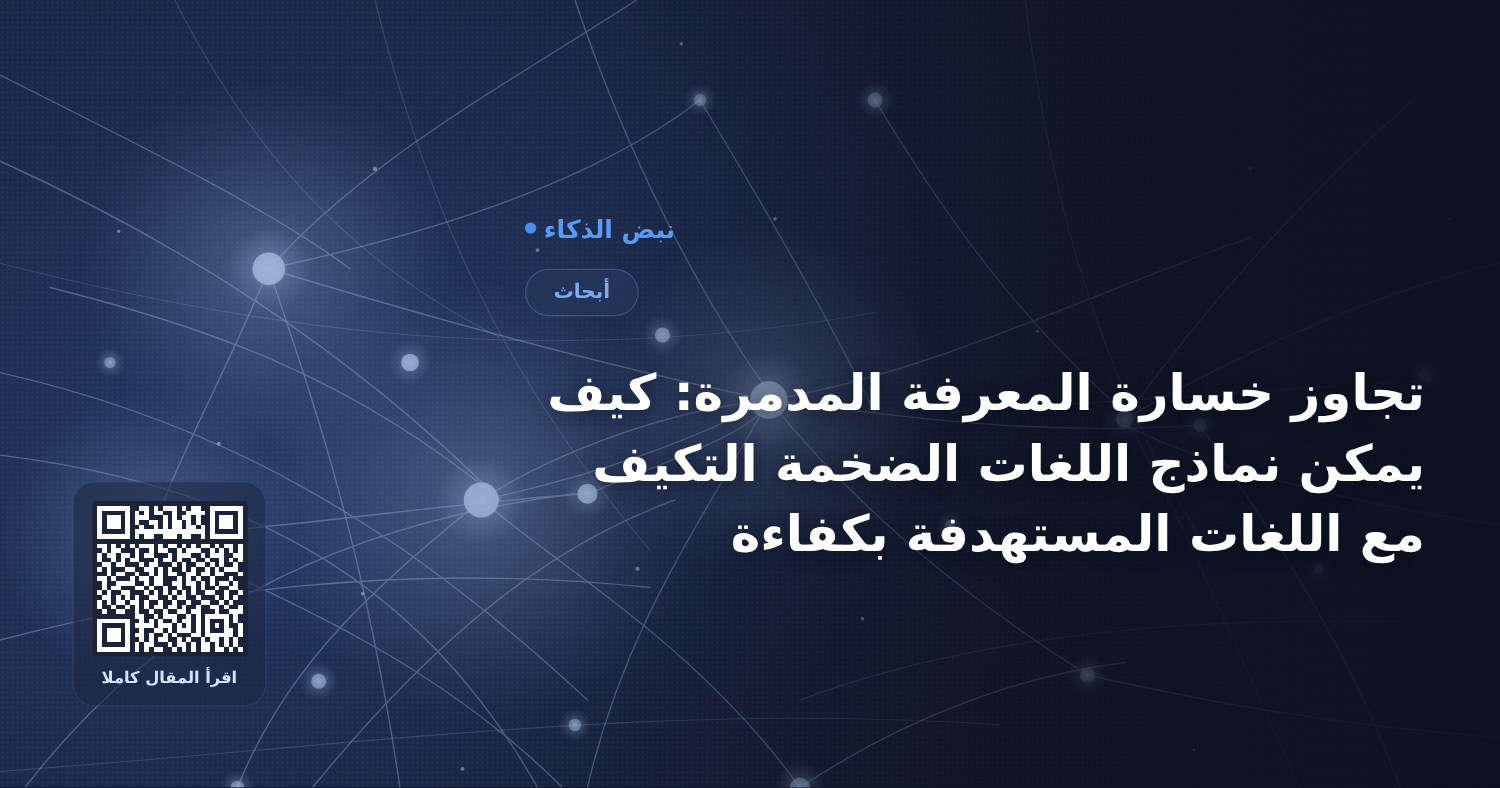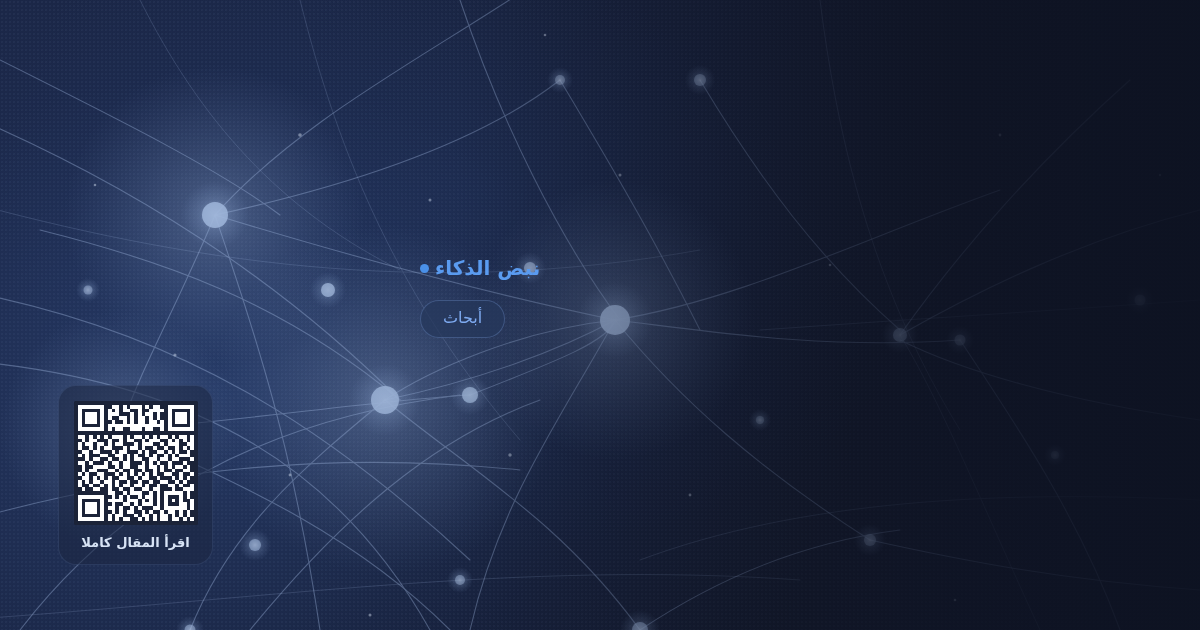--- a/index.html
+++ b/index.html
@@ -94,21 +94,21 @@
   }
 
   #category-badge {
     display: inline-block;
     padding: 9px 22px 11px;
     border-radius: 999px;
     background: rgba(38,55,92,0.72);
     border: 1px solid rgba(109,140,198,0.38);
     color: #7eaaf0;
     font-size: 16px;
-    font-weight: normal;
+    font-weight: bold;
     line-height: 1;
     margin-bottom: 34px;
   }
 
   #headline {
     margin: 0;
     font-size: 40px;
     font-weight: bold;
     line-height: 1.42;
     color: #ffffff;
@@ -305,20 +305,21 @@
 
   <div id="content">
 
     <div id="brand">
       <span id="brand-dot"></span>
       <span>نبض الذكاء</span>
     </div>
 
     <div id="category-badge">أبحاث</div>
 
+    <h1 id="headline">تجاوز خسارة المعرفة المدمرة: كيف يمكن نماذج اللغات الضخمة التكيف مع اللغات المستهدفة بكفاءة</h1>
 
   </div>
 
   <div id="qr-card">
     <svg id="qr-code" viewBox="0 0 33 33" shape-rendering="crispEdges" aria-hidden="true">
       <rect width="33" height="33" fill="#1b2338"></rect>
       <g fill="#ffffff">
 
         <rect x="1" y="1" width="7" height="1"></rect>
           <rect x="1" y="7" width="7" height="1"></rect>

